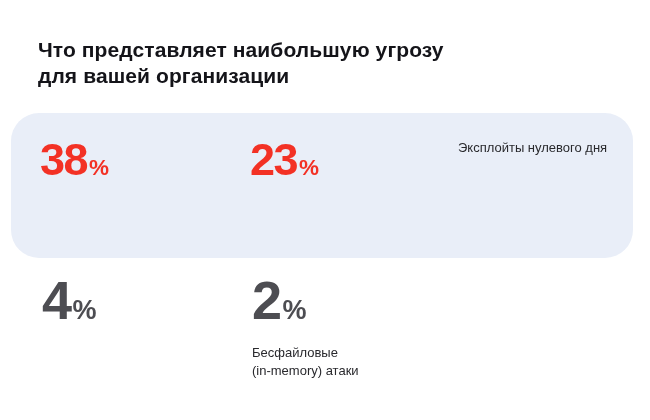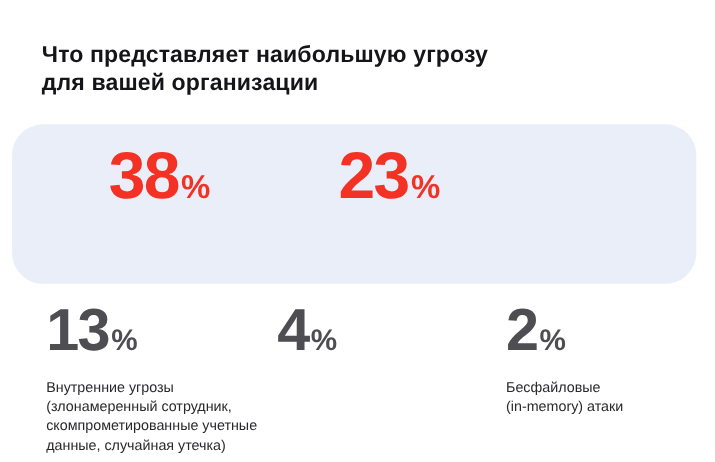--- a/index.html
+++ b/index.html
@@ -39,24 +39,23 @@
     padding-left: 31px;
     display: grid;
     grid-template-columns: 210px 208px 1fr;
   }
   .stat-value {
     font-weight: 700;
     letter-spacing: -1.5px;
     white-space: nowrap;
   }
   .highlight-card .stat-value {
-    font-size: 60px;
+    font-size: 45px;
     line-height: 60px;
     color: #f33125;
-    text-align: center;
   }
   .secondary-row .stat-value {
     font-size: 54px;
     line-height: 54px;
     color: #4d4d52;
   }
   .stat-value .pct {
     font-size: 50%;
     letter-spacing: 0;
     margin-left: 2px;
@@ -77,31 +76,25 @@
 для вашей организации</h1>
 
 <section class="highlight-card">
   <div class="stat">
     <div class="stat-value"><span>38</span><span class="pct">%</span></div>
   </div>
   <div class="stat">
     <div class="stat-value"><span>23</span><span class="pct">%</span></div>
   </div>
   <div class="stat">
+    <div class="stat-label">Эксплойты нулевого дня</div>
   </div>
 </section>
 
 <section class="secondary-row">
-  <div class="stat">
-    <div class="stat-value"><span>13</span><span class="pct">%</span></div>
-    <div class="stat-label">Внутренние угрозы
-(злонамеренный сотрудник,
-скомпрометированные учетные
-данные, случайная утечка)</div>
-  </div>
   <div class="stat">
     <div class="stat-value"><span>4</span><span class="pct">%</span></div>
   </div>
   <div class="stat">
     <div class="stat-value"><span>2</span><span class="pct">%</span></div>
     <div class="stat-label">Бесфайловые
 (in-memory) атаки</div>
   </div>
 </section>
 

